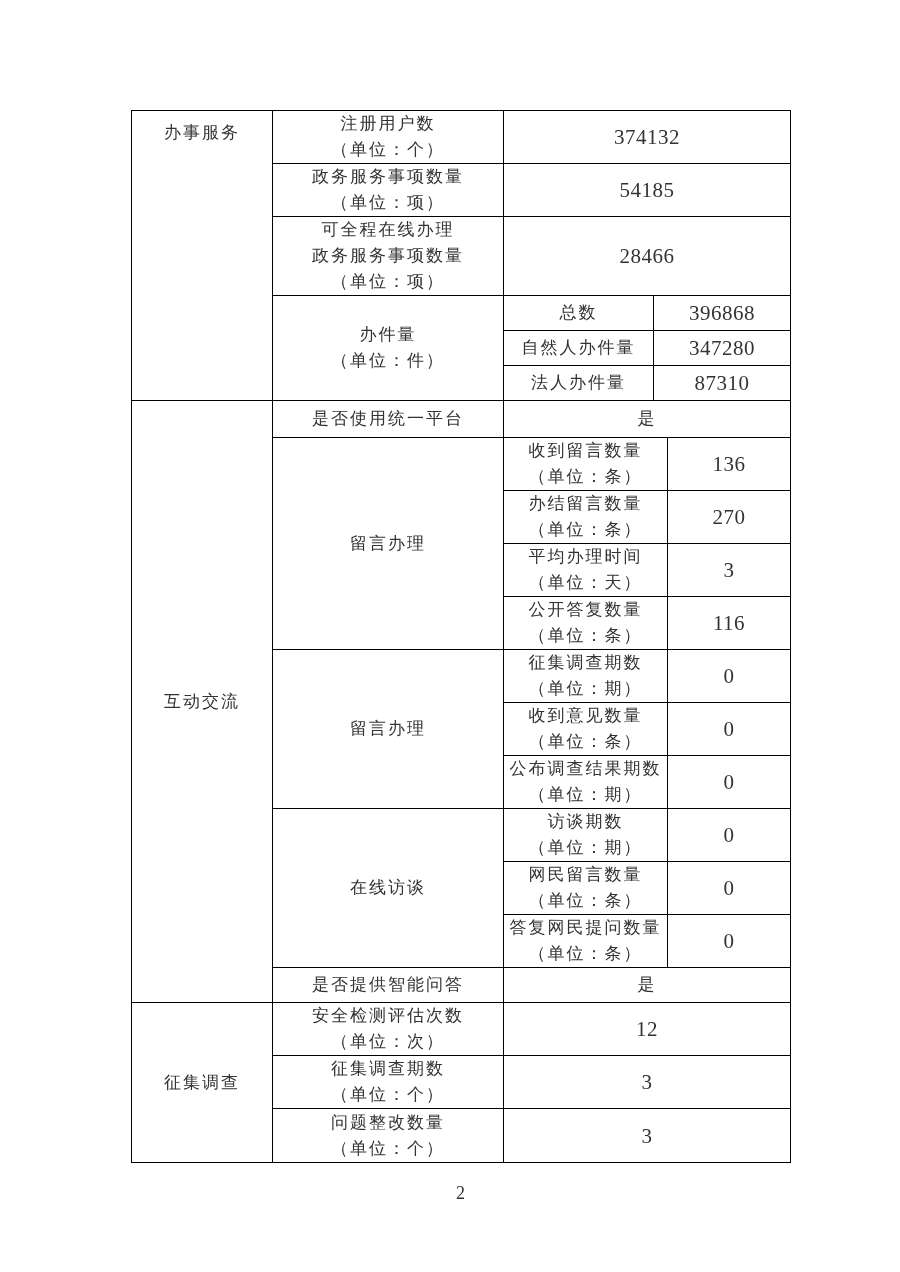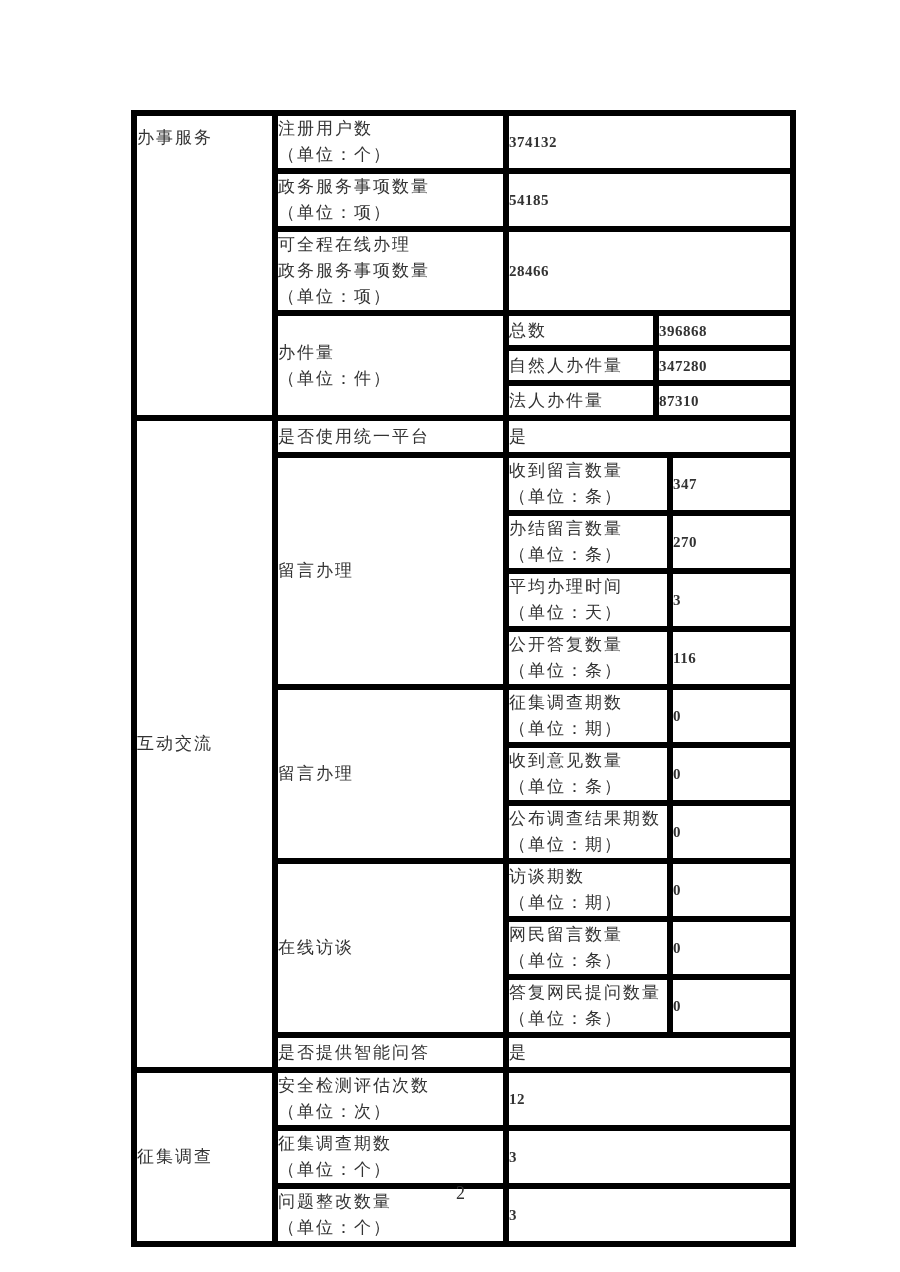--- a/index.html
+++ b/index.html
@@ -11,31 +11,31 @@
     overflow: hidden;
   }
   .page { position: relative; width: 900px; height: 1272px; background: #ffffff; }
   .report-table {
     position: absolute; left: 131px; top: 110px;
     width: 659px;
     border-collapse: collapse;
     table-layout: fixed;
   }
   .report-table td {
-    border: 6px solid #000000;
+    border: 1px solid #000000;
+    text-align: center;
     vertical-align: middle;
     font-size: 17px;
     letter-spacing: 2px;
     line-height: 26px;
     overflow: hidden;
   }
   .report-table td.num, .report-table td .num {
     letter-spacing: 0.5px;
-    font-size: 15px;
-    font-weight: bold;
+    font-size: 21px;
   }
   td.group-top { vertical-align: top; padding-top: 9px; }
   .line { line-height: 26px; }
   .page-number {
     position: absolute;
     left: 131px; top: 1183px;
     width: 659px;
     text-align: center;
     font-size: 18px;
     letter-spacing: 0;
@@ -105,21 +105,21 @@
       </td>
       <td>是否使用统一平台</td>
       <td colspan="3">是</td>
     </tr>
     <tr style="height:51px">
       <td rowspan="4">留言办理</td>
       <td colspan="2">
         <div class="line">收到留言数量</div>
         <div class="line">（单位：条）</div>
       </td>
-      <td class="num">347</td>
+      <td class="num">136</td>
     </tr>
     <tr style="height:52px">
       <td colspan="2">
         <div class="line">办结留言数量</div>
         <div class="line">（单位：条）</div>
       </td>
       <td class="num">270</td>
     </tr>
     <tr style="height:52px">
       <td colspan="2">

